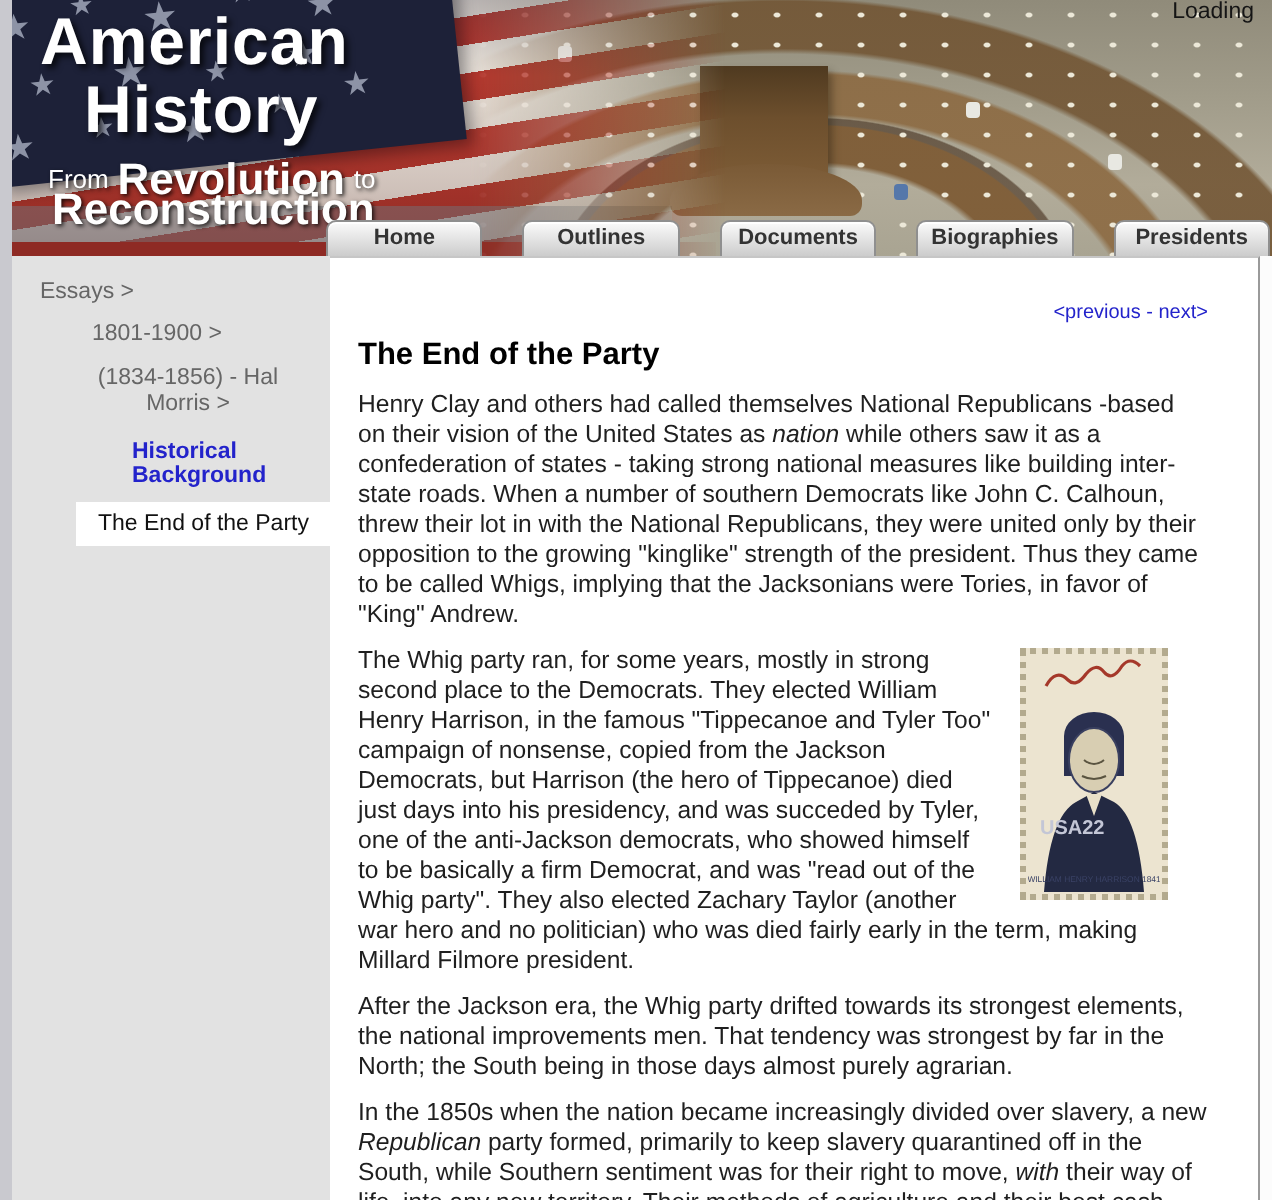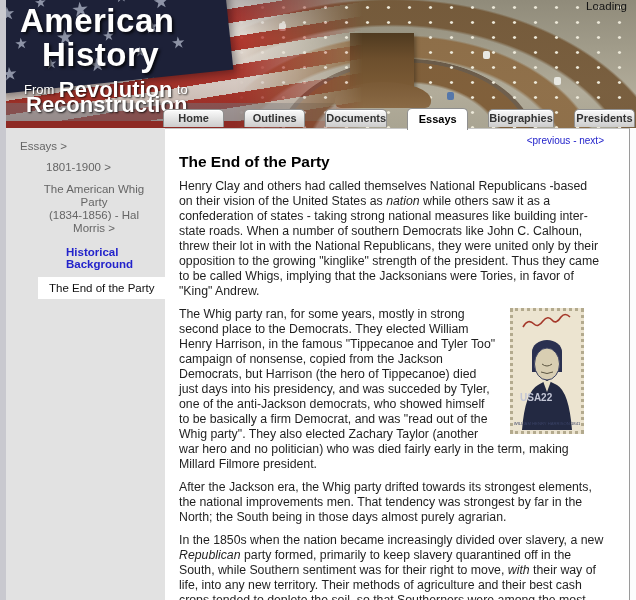--- a/index.html
+++ b/index.html
@@ -72,21 +72,21 @@
   .sb-period { margin:9px 0 0 40px; }
   .sb-whig { margin:10px 0 0 26px; width:124px; text-align:center; line-height:13px; }
   .sb-link { margin:11px 0 0 60px; color:#2323cb; font-weight:bold; font-size:11.5px; cursor:pointer; }
   .sb-current { margin:7px 0 0 32px; background:#ffffff; color:#111; padding:5px 0 5px 11px; font-size:11.5px; }
   .sb-crumb { cursor:pointer; }
 
   .main { flex:1; background:#fff; border-top:1px solid #c6c6c6; border-right:1px solid #9a9a9a;
     padding:4px 25px 0 14px; color:#1f1f1f; }
   .gutter { width:6px; flex:none; background:#fcfcfc; }
 
-  .prevnext { text-align:right; font-size:10px; color:#2323cb; margin-top:2px; height:12px; }
+  .prevnext { text-align:right; font-size:10px; color:#2323cb; margin-top:18px; height:12px; }
   .prevnext a { color:#2323cb; text-decoration:none; cursor:pointer; }
   h1.page-title { font-size:15.5px; font-weight:bold; color:#000; margin:6px 0 0 0; }
   .para { font-size:12.3px; line-height:15px; margin:8px 0 0 0; }
   .para em { font-style:italic; }
 
   .stamp { float:right; width:74px; height:126px; margin:1px 20px 4px 13px;
     background:#ece4d0; border:3px dotted #b3aa8e; padding:1px; }
   .stamp svg { display:block; }
 </style>
 </head>
@@ -136,33 +136,31 @@
         <div class="sub2">Reconstruction</div>
         <div class="sub3">and beyond</div>
       </div>
       <div class="loading">Loading</div>
     </div>
 
     <div class="tabs">
       <div class="tab">Home</div>
       <div class="tab">Outlines</div>
       <div class="tab">Documents</div>
-      <div class="tab active">Essays</div>
       <div class="tab">Biographies</div>
       <div class="tab">Presidents</div>
     </div>
   </div>
 
   <div class="body-row">
 
     <div class="sidebar">
       <div class="sb-essays sb-crumb">Essays &gt;</div>
       <div class="sb-period sb-crumb">1801-1900 &gt;</div>
       <div class="sb-whig sb-crumb">
-        <div>The American Whig Party</div>
         <div>(1834-1856) - Hal Morris &gt;</div>
       </div>
       <div class="sb-link">Historical Background</div>
       <div class="sb-current">The End of the Party</div>
     </div>
 
     <div class="main">
       <div class="prevnext">
         <a>&lt;previous</a><span> - </span><a>next&gt;</a>
       </div>

